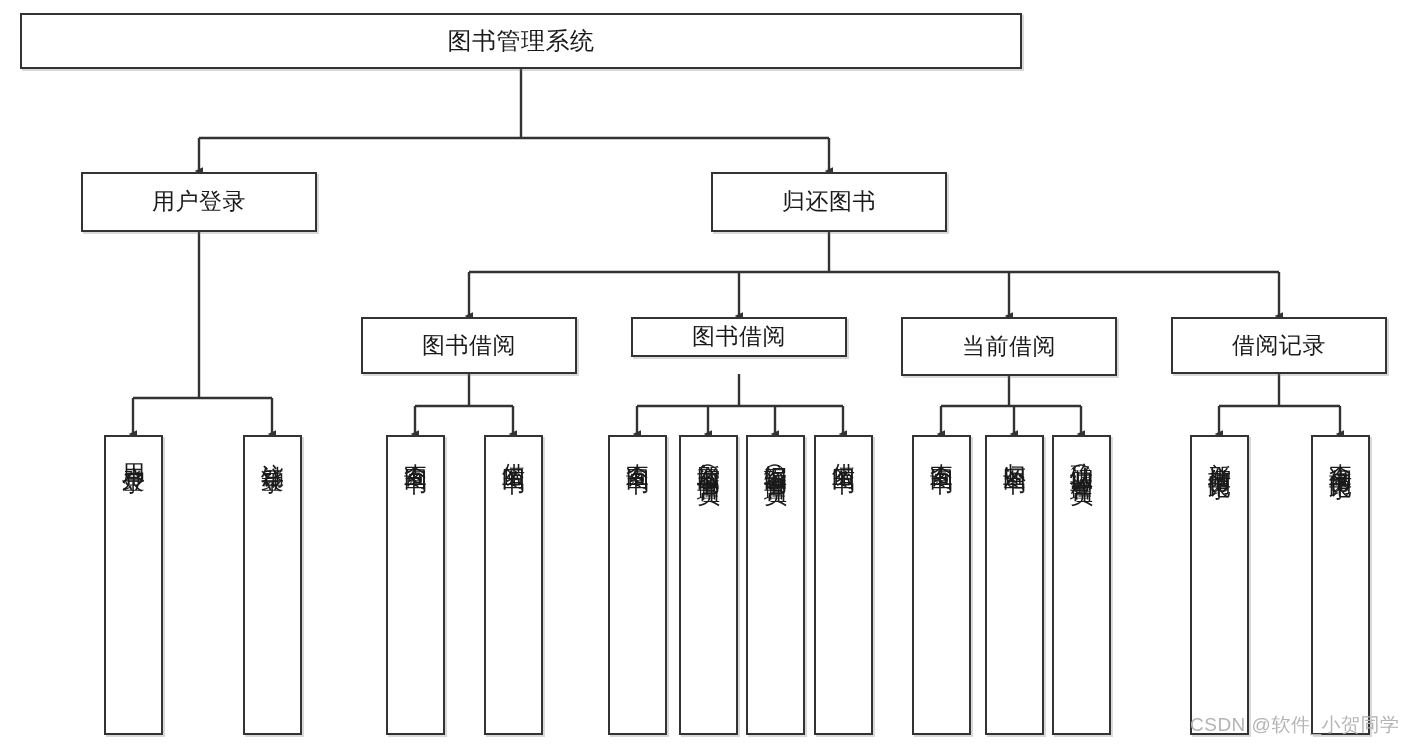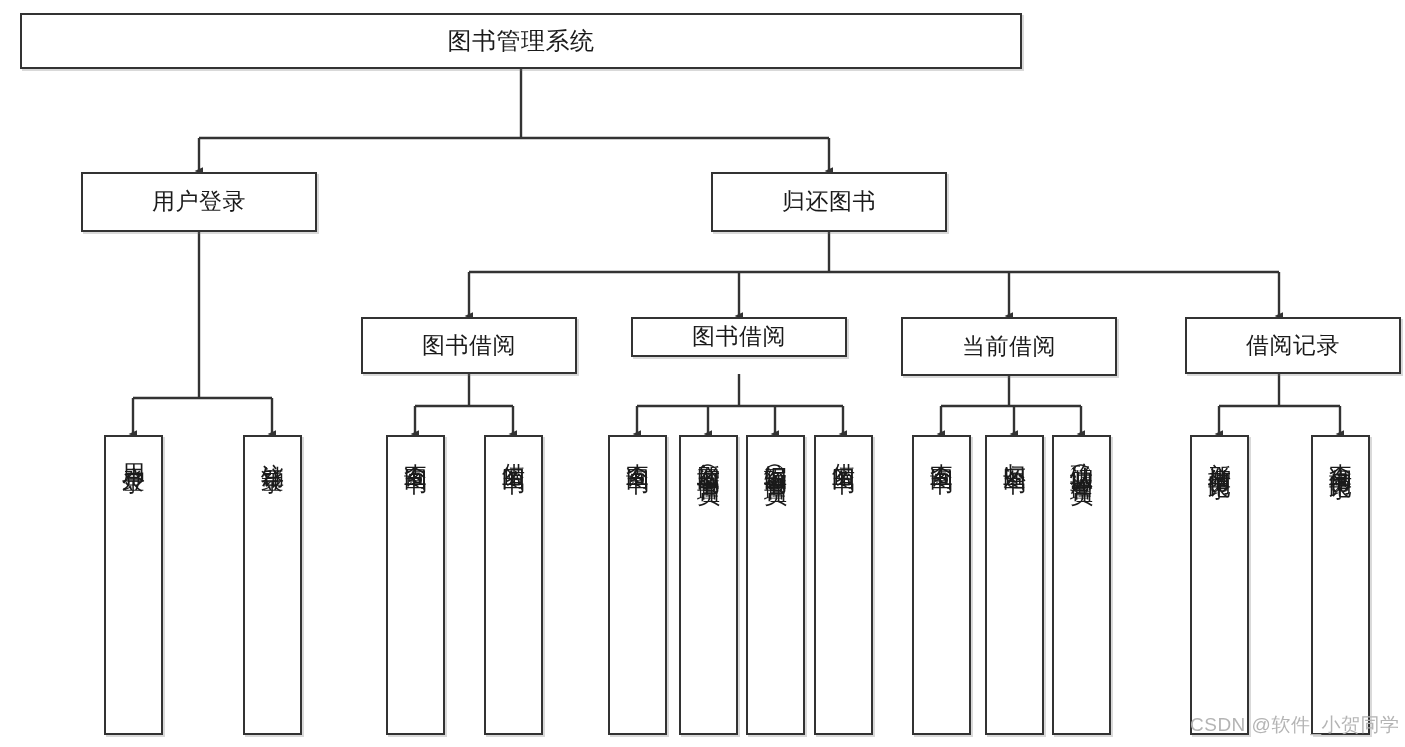--- a/index.html
+++ b/index.html
@@ -128,21 +128,21 @@
       </div>
       <div class="node lvl2 horizontal" style="left: 361px; top: 317px; width: 216px; height: 57px;">
         <span class="node-label">图书借阅</span>
       </div>
       <div class="node lvl2 horizontal" style="left: 631px; top: 317px; width: 216px; height: 40px; justify-content: center;">
         <span class="node-label">图书借阅</span>
       </div>
       <div class="node lvl2 horizontal" style="left: 901px; top: 317px; width: 216px; height: 59px;">
         <span class="node-label">当前借阅</span>
       </div>
-      <div class="node lvl2 horizontal" style="left: 1171px; top: 317px; width: 216px; height: 57px; margin-left: 14px;">
+      <div class="node lvl2 horizontal" style="left: 1171px; top: 317px; width: 216px; height: 57px;">
         <span class="node-label">借阅记录</span>
       </div>
       <div class="node lvl3 vertical" style="left: 104px; top: 435px; width: 59px; height: 300px;">
         <span class="node-label">用户登录</span>
       </div>
       <div class="node lvl3 vertical" style="left: 243px; top: 435px; width: 59px; height: 300px;">
         <span class="node-label">注销登录</span>
       </div>
       <div class="node lvl3 vertical" style="left: 386px; top: 435px; width: 59px; height: 300px;">
         <span class="node-label">查询图书</span>

